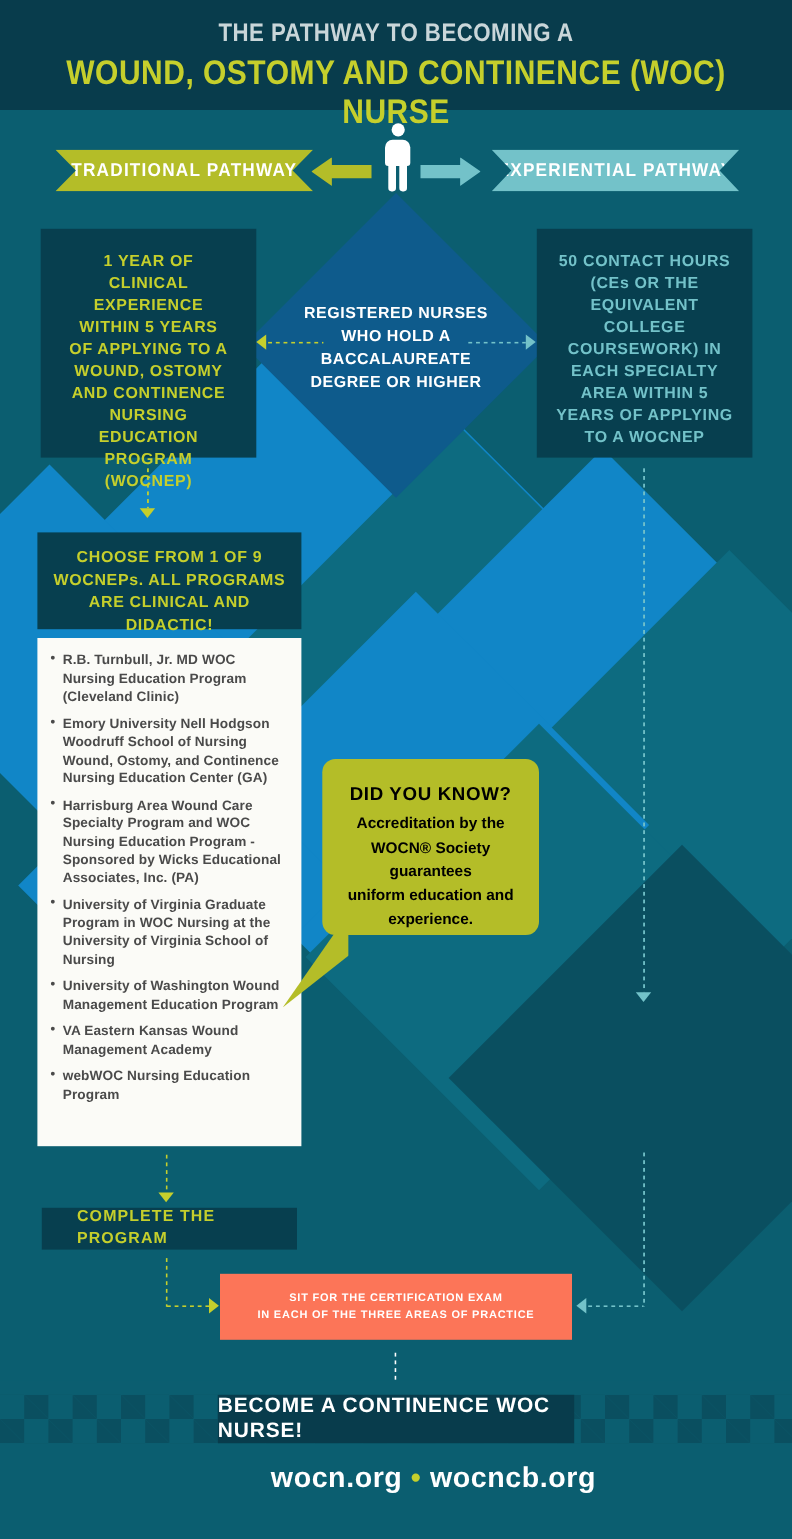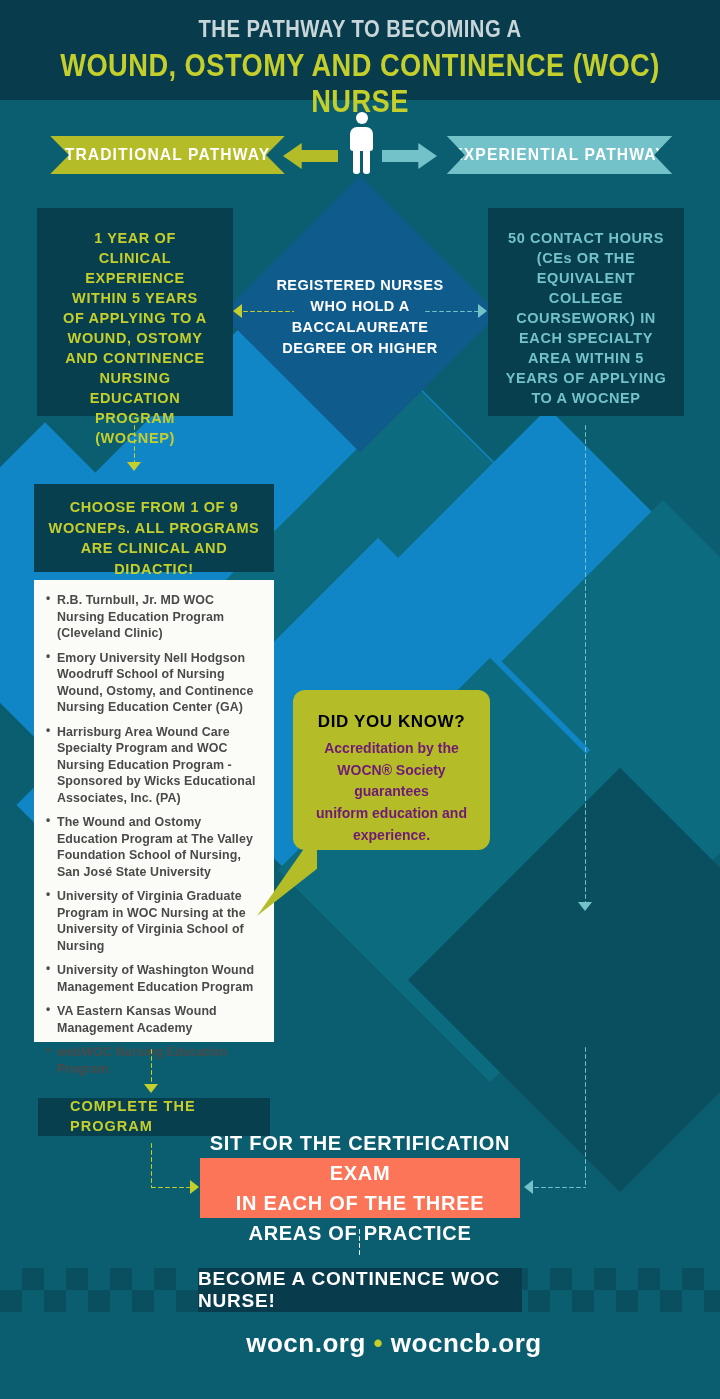--- a/index.html
+++ b/index.html
@@ -69,34 +69,34 @@
     font-family:"Liberation Sans Narrow","Liberation Sans",sans-serif;
     font-size:12.4px;line-height:1.33;color:#4a4a4a;font-weight:bold;letter-spacing:.1px;}
   #list-card li:before{content:"\2022";position:absolute;left:0;top:-1px;color:#4a4a4a;font-size:12px;}
 
   
   #bubble{position:absolute;left:293px;top:690px;width:197px;height:160px;background:#b4bd28;
     border-radius:12px;box-sizing:border-box;padding:22px 16px 0;}
   #bubble .dyk{font-family:"Liberation Sans Narrow","Liberation Sans",sans-serif;font-weight:bold;
     color:#000000;font-size:17px;text-align:center;letter-spacing:.6px;margin-bottom:6px;}
   #bubble .dyk-body{font-family:"Liberation Sans Narrow","Liberation Sans",sans-serif;font-weight:bold;
-    color:#701a75;font-size:14px;text-align:center;line-height:1.55;}
+    color:#000000;font-size:14px;text-align:center;line-height:1.55;}
   #bubble-tail{position:absolute;left:257px;top:830px;width:60px;height:86px;background:#b4bd28;
     clip-path:polygon(100% 0,100% 45%,0 100%);}
 
   #box-1500{left:488px;top:915px;width:196px;height:108px;padding:17px 10px 0;}
   #box-1500 .txt{color:#73c2c9;font-size:14.5px;line-height:1.5;}
 
   #box-complete{left:38px;top:1098px;width:232px;height:38px;display:flex;align-items:flex-end;padding-left:32px;}
   #box-complete .txt{color:#c5cf2c;font-size:14.5px;letter-spacing:1px;text-align:left;}
 
   #box-exam{position:absolute;left:200px;top:1158px;width:320px;height:60px;background:#fc7558;
     display:flex;align-items:center;justify-content:center;}
   #box-exam .txt{font-family:"Liberation Sans Narrow","Liberation Sans",sans-serif;font-weight:bold;
-    color:#ffffff;font-size:20px;text-align:center;line-height:1.5;letter-spacing:.7px;}
+    color:#ffffff;font-size:10px;text-align:center;line-height:1.5;letter-spacing:.7px;}
 
   
   #footer{position:absolute;left:0;top:1255px;width:720px;height:144px;background:#0b5e70;}
   #checker{position:absolute;left:0;top:1268px;width:720px;height:44px;
     background-image:
       linear-gradient(45deg,#0a4f60 25%,transparent 25%,transparent 75%,#0a4f60 75%),
       linear-gradient(45deg,#0a4f60 25%,transparent 25%,transparent 75%,#0a4f60 75%);
     background-size:44px 44px;background-position:0 0,22px 22px;}
   #become{position:absolute;left:198px;top:1268px;width:324px;height:44px;background:#083c4c;
     display:flex;align-items:center;justify-content:center;}
@@ -179,21 +179,20 @@
 
   <div class="card" id="box-choose">
     <div class="txt">CHOOSE FROM 1 OF 9 WOCNEPs. ALL PROGRAMS ARE CLINICAL AND  DIDACTIC!</div>
   </div>
 
   <div id="list-card">
     <ul>
       <li>R.B. Turnbull, Jr. MD WOC Nursing Education Program (Cleveland Clinic)</li>
       <li>Emory University Nell Hodgson Woodruff School of Nursing Wound, Ostomy, and Continence Nursing Education Center (GA)</li>
       <li>Harrisburg Area Wound Care Specialty Program and WOC Nursing Education Program - Sponsored by Wicks Educational Associates, Inc. (PA)</li>
-      <li>The Wound and Ostomy Education Program at The Valley Foundation School of Nursing, San José State University</li>
       <li>University of Virginia Graduate Program in WOC Nursing at the University of Virginia School of Nursing</li>
       <li>University of Washington Wound Management Education Program</li>
       <li>VA Eastern Kansas Wound Management Academy</li>
       <li>webWOC Nursing Education Program</li>
     </ul>
   </div>
 
   <div id="bubble-tail"></div>
   <div id="bubble">
     <div class="dyk">DID YOU KNOW?</div>

